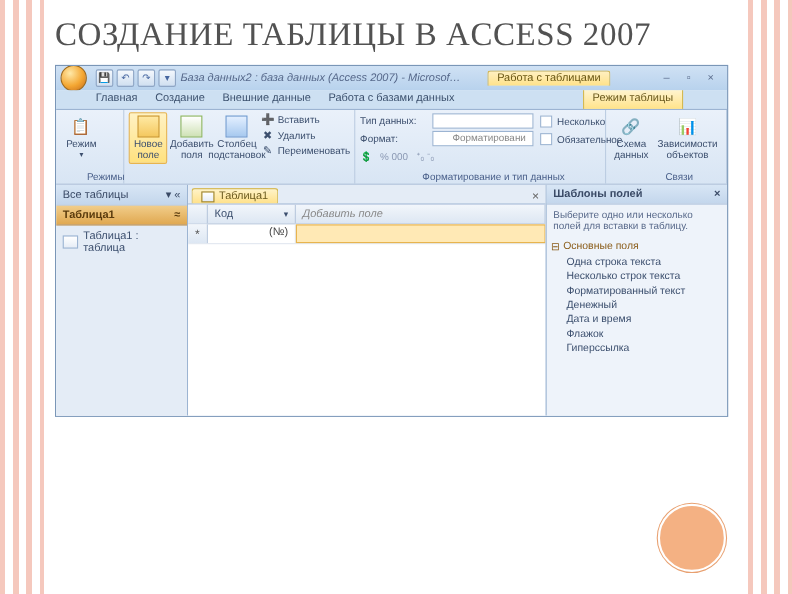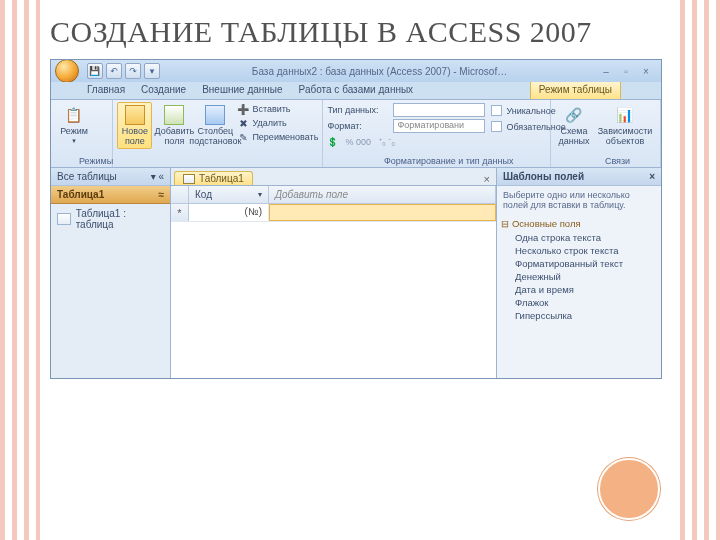--- a/index.html
+++ b/index.html
@@ -43,21 +43,21 @@
     flex-shrink: 0;
   }
   .qat { display: flex; gap: 3px; align-items: center; }
   .qbtn {
     width: 16px; height: 16px; border: 1px solid #8fa6c5;
     background: linear-gradient(#f4f8fd,#d0dff0);
     border-radius: 2px;
     display: flex; align-items: center; justify-content: center;
     font-size: 9px; color: #4766a0;
   }
-  .title-text { flex: 1; text-align: center; color: #56688a; }
+  .title-text { flex: 1; text-align: left; color: #56688a; font-style: italic; }
   .context-tab {
     background: linear-gradient(#fff0c1,#ffe289);
     border: 1px solid #d4b752; border-bottom: none;
     padding: 1px 8px; border-radius: 3px 3px 0 0;
     color: #6a5714; margin-right: 40px;
   }
   .winctrl { display: flex; gap: 6px; padding-right: 4px;}
   .winctrl span { width: 14px; text-align:center; color:#5e7090;}
   .tabs {
     height: 18px; background: #cde0f2;
@@ -94,21 +94,21 @@
   }
   .ico.grid { background: linear-gradient(#fff,#cfe2b5); border:1px solid #8fb75c;}
   .ico.grid.sel { background: linear-gradient(#ffe9a3,#f4c85f); border-color:#c99126;}
   .ico.grid.col { background: linear-gradient(#e3efff,#a7c9ef); border-color:#6f9ad0;}
   .mini-row { display:flex; align-items:center; gap:3px; padding:1px 0; font-size:9px; color:#3c4f6e;}
   .mini-ico { width:12px; height:12px; display:flex;align-items:center;justify-content:center; font-size:10px;}
   .form-row { display:flex; align-items:center; gap:4px; font-size:9px; color:#3c4f6e; padding:1px 0;}
   .form-row .lbl { width: 62px;}
   .form-row .fld {
     width: 92px; height: 14px; border:1px solid #9cb4d2; background:#fff;
-    padding: 0 3px; color:#888;
+    padding: 0 17px; color:#888;
   }
   .chk { width:11px; height:11px; border:1px solid #9cb4d2; background:#fff; }
   .client { flex:1; display:flex; background:#f0f4fa; overflow:hidden;}
   .navpane {
     width: 120px; background: #e4ecf6; border-right:1px solid #9cb4d2;
     display:flex; flex-direction:column;
   }
   .nav-hdr {
     background: linear-gradient(#d8e6f5,#c3d6ec);
     padding: 3px 6px; font-size:10px; color:#3a4a66;
@@ -188,20 +188,21 @@
 
   <div class="titlebar">
     <div class="office-orb"></div>
     <div class="qat">
       <div class="qbtn">💾</div>
       <div class="qbtn">↶</div>
       <div class="qbtn">↷</div>
       <div class="qbtn">▾</div>
     </div>
     <div class="title-text">База данных2 : база данных (Access 2007) - Microsof…</div>
+    <div class="context-tab">Работа с таблицами</div>
     <div class="winctrl">
       <span>–</span>
       <span>▫</span>
       <span>×</span>
     </div>
   </div>
 
   <div class="tabs">
     <div class="tab" style="width:28px"></div>
     <div class="tab">Главная</div>
@@ -270,21 +271,21 @@
               </div>
             <div class="form-row" style="color:#8a98b3;">
                 <span style="width:14px">💲</span>
                 <span>% 000</span>
                 <span style="margin-left:4px">⁺₀ ⁻₀</span>
               </div>
           </div>
           <div style="display:flex;flex-direction:column;gap:3px;padding-top:2px;">
             <div class="form-row">
                 <div class="chk"></div>
-                <span>Уникальное</span>
+                <span>Несколько</span>
               </div>
             <div class="form-row">
                 <div class="chk"></div>
                 <span>Обязательное</span>
               </div>
           </div>
         </div>
       </div>
       <div class="group-label">Форматирование и тип данных</div>
     </div>

